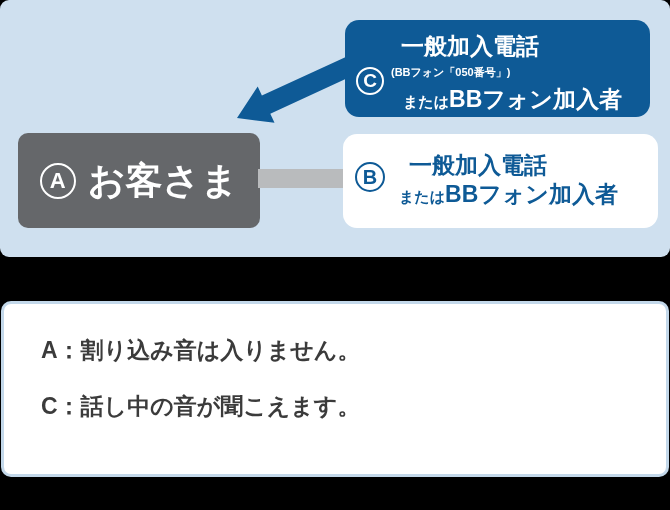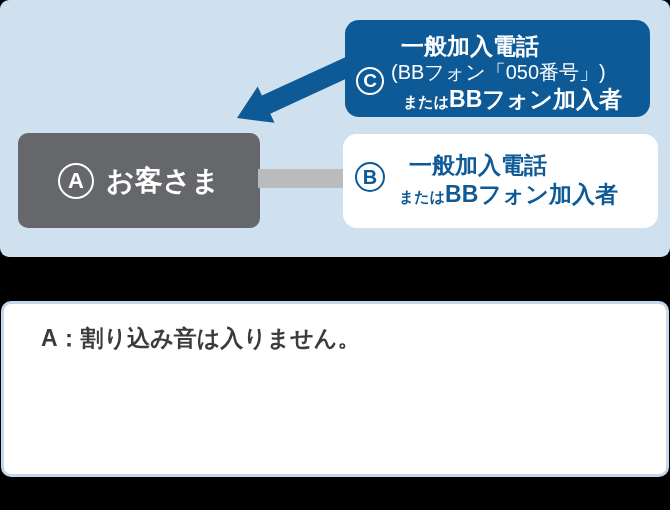--- a/index.html
+++ b/index.html
@@ -20,36 +20,36 @@
     background:#0e5a96;border-radius:14px;box-sizing:border-box;
     color:#fff;padding:13px 6px 6px 46px;
   }
   .box-c .badge{
     position:absolute;left:11px;top:47px;
     width:28px;height:28px;border:2px solid #fff;border-radius:50%;
     display:flex;align-items:center;justify-content:center;
     font-size:19px;font-weight:bold;color:#fff;box-sizing:border-box;
   }
   .box-c .l1{font-size:23px;font-weight:bold;line-height:26px;padding-left:10px;white-space:nowrap;}
-  .box-c .l2{font-size:20px;font-weight:normal;line-height:26px;white-space:nowrap;}
+  .box-c .l2{font-size:11px;font-weight:bold;line-height:26px;white-space:nowrap;}
   .box-c .l3{font-size:23px;font-weight:bold;line-height:28px;padding-left:12px;white-space:nowrap;}
   .small-prefix{font-size:15px;font-weight:bold;margin-top:24px;}
   
   .box-a{
     position:absolute;left:18px;top:133px;width:242px;height:95px;
     background:#65676a;border-radius:10px;
     display:flex;align-items:center;justify-content:center;gap:12px;
     color:#fff;
   }
   .box-a .badge{
     width:36px;height:36px;border:2.5px solid #fff;border-radius:50%;
     display:flex;align-items:center;justify-content:center;
     font-size:22px;font-weight:bold;box-sizing:border-box;flex:none;
   }
-  .box-a .label{font-size:28px;font-weight:bold;white-space:nowrap;}
+  .box-a .label{font-size:37px;font-weight:bold;white-space:nowrap;}
   
   .connector{
     position:absolute;left:258px;top:169px;width:87px;height:19px;
     background:#b9bbbd;
   }
   
   .box-b{
     position:absolute;left:343px;top:134px;width:315px;height:94px;
     background:#fff;border-radius:14px;box-sizing:border-box;
     color:#0e5a96;display:flex;align-items:center;gap:14px;
@@ -61,21 +61,21 @@
     font-size:20px;font-weight:bold;box-sizing:border-box;flex:none;
     margin-top:-8px;
   }
   .box-b .l1{font-size:23px;font-weight:bold;line-height:28px;padding-left:10px;white-space:nowrap;}
   .box-b .l2{font-size:23px;font-weight:bold;line-height:30px;white-space:nowrap;}
   
   .panel-bottom{
     position:absolute;left:1px;top:301px;width:668px;height:176px;
     box-sizing:border-box;background:#fff;
     border:3px solid #c3d8ea;border-radius:10px;
-    padding:21px 20px 0 37px;
+    padding:33px 20px 0 37px;
   }
   .panel-bottom p{
     margin:0 0 30px 0;font-size:23px;font-weight:600;
     color:#3b3b3b;line-height:26px;white-space:nowrap;
   }
 </style>
 </head>
 <body>
 
 <div id="stage">
@@ -111,15 +111,16 @@
       <div>
         <div class="l1">一般加入電話</div>
         <div class="l2"><span class="small-prefix">または</span><span>BBフォン加入者</span></div>
       </div>
     </div>
 
   </div>
 
   <div class="panel-bottom">
     <p>A：割り込み音は入りません。</p>
+    <p>C：話し中の音が聞こえます。</p>
   </div>
 
 </div>
 
 </body></html>

